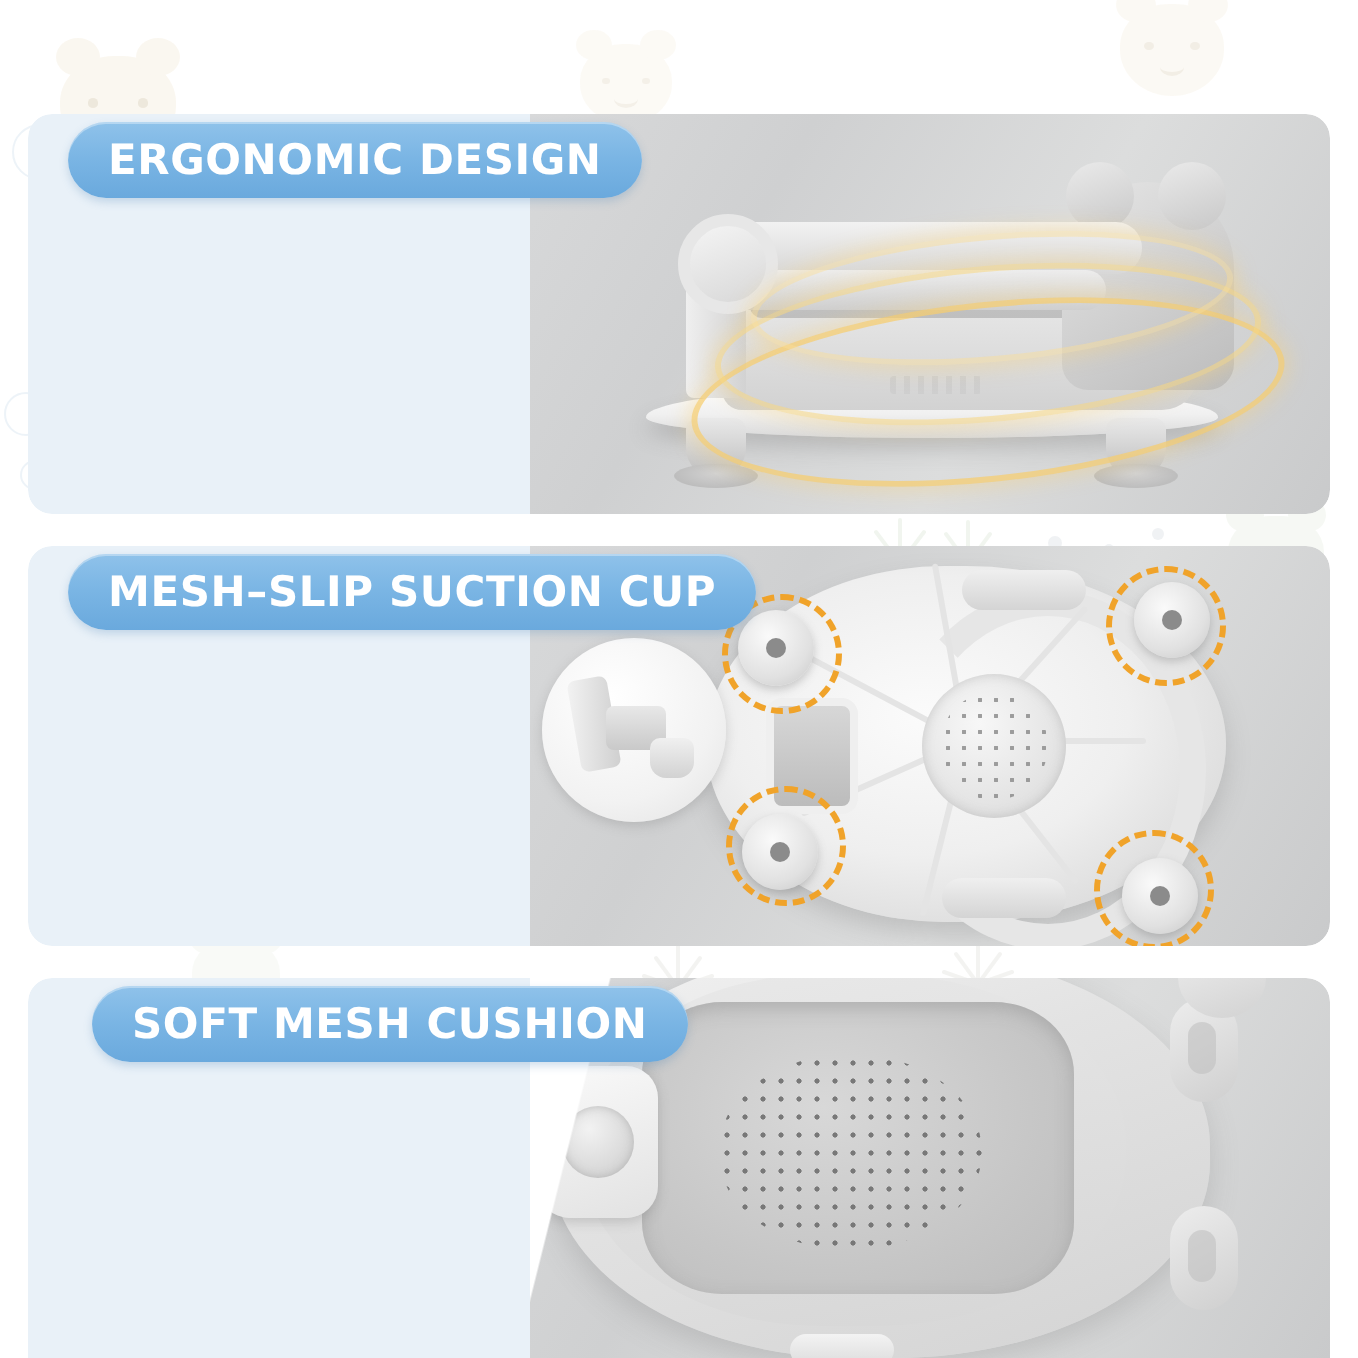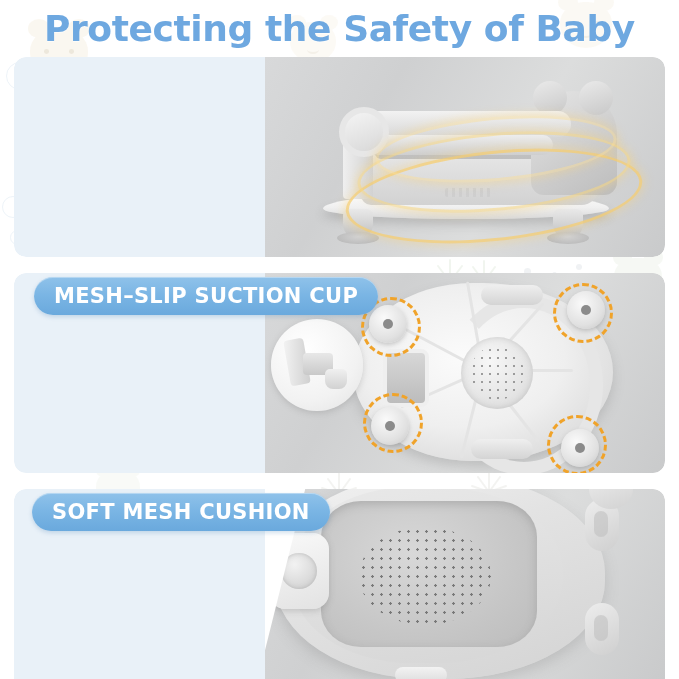--- a/index.html
+++ b/index.html
@@ -90,21 +90,21 @@
     border-radius:19px;
     background:linear-gradient(180deg,#8fc2ea 0%,#7ab5e4 48%,#6aa9dd 100%);
     color:#ffffff;
     font-size:21px;font-weight:bold;letter-spacing:.3px;
     font-family:"DejaVu Sans","Liberation Sans",sans-serif;
     white-space:nowrap;
     box-shadow:0 2px 4px rgba(90,140,185,.28),inset 0 1px 0 rgba(255,255,255,.35);
   }
   #badge-1{left:34px;top:61px;}
   #badge-2{left:34px;top:277px;}
-  #badge-3{left:32px;top:493px;}
+  #badge-3{left:46px;top:493px;}
 
   .desc{
     position:absolute;left:36px;
     color:#45494d;font-size:15.5px;line-height:25px;font-weight:bold;
     font-family:"Liberation Sans","DejaVu Sans",sans-serif;
   }
   #desc-1{top:128px;}
   #desc-2{top:348px;}
   #desc-3{top:558px;}
   .desc div{white-space:nowrap;}
@@ -410,21 +410,20 @@
     <div class="dotspeck" style="left:552px;top:272px;width:5px;height:5px;"></div>
     <div class="dotspeck" style="left:576px;top:264px;width:6px;height:6px;"></div>
     <div class="dotspeck" style="left:56px;top:466px;width:6px;height:6px;"></div>
 
     <div class="bubble" style="left:6px;top:62px;width:26px;height:26px;"></div>
     <div class="bubble" style="left:18px;top:96px;width:16px;height:16px;"></div>
     <div class="bubble" style="left:2px;top:196px;width:20px;height:20px;"></div>
     <div class="bubble" style="left:10px;top:230px;width:13px;height:13px;"></div>
   </div>
 
-  <div class="title">Protecting the Safety of Baby</div>
 
   <div class="panel" id="panel-1">
     <div class="panel-text"></div>
     <div class="panel-img">
       <div class="seat">
         <div class="base"></div>
         <div class="leg l"></div>
         <div class="leg r"></div>
         <div class="bowl"></div>
         <div class="bowl-in"></div>
@@ -436,20 +435,21 @@
         <div class="bar2"></div>
         <div class="post"></div>
         <div class="post-k"></div>
         <div class="vent"></div>
         <div class="ring" id="ring-a"></div>
         <div class="ring" id="ring-b"></div>
         <div class="ring" id="ring-c"></div>
       </div>
     </div>
   </div>
+  <div class="badge" id="badge-1">ERGONOMIC DESIGN</div>
   <div class="desc" id="desc-1">
     <div>Beneficial to Baby's</div>
     <div>Spinal Development</div>
   </div>
 
   <div class="panel" id="panel-2">
     <div class="panel-text"></div>
     <div class="panel-img">
       <div class="under">
         <div class="shell"></div>

